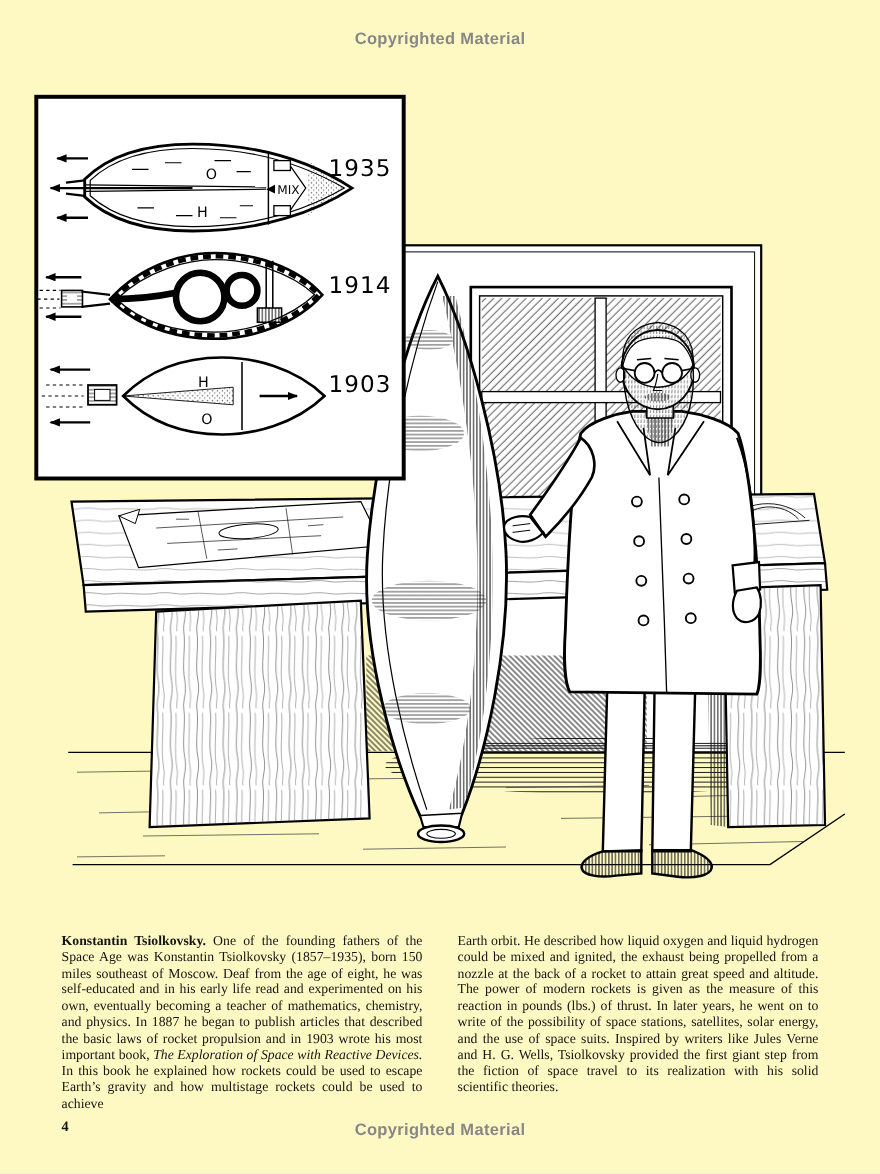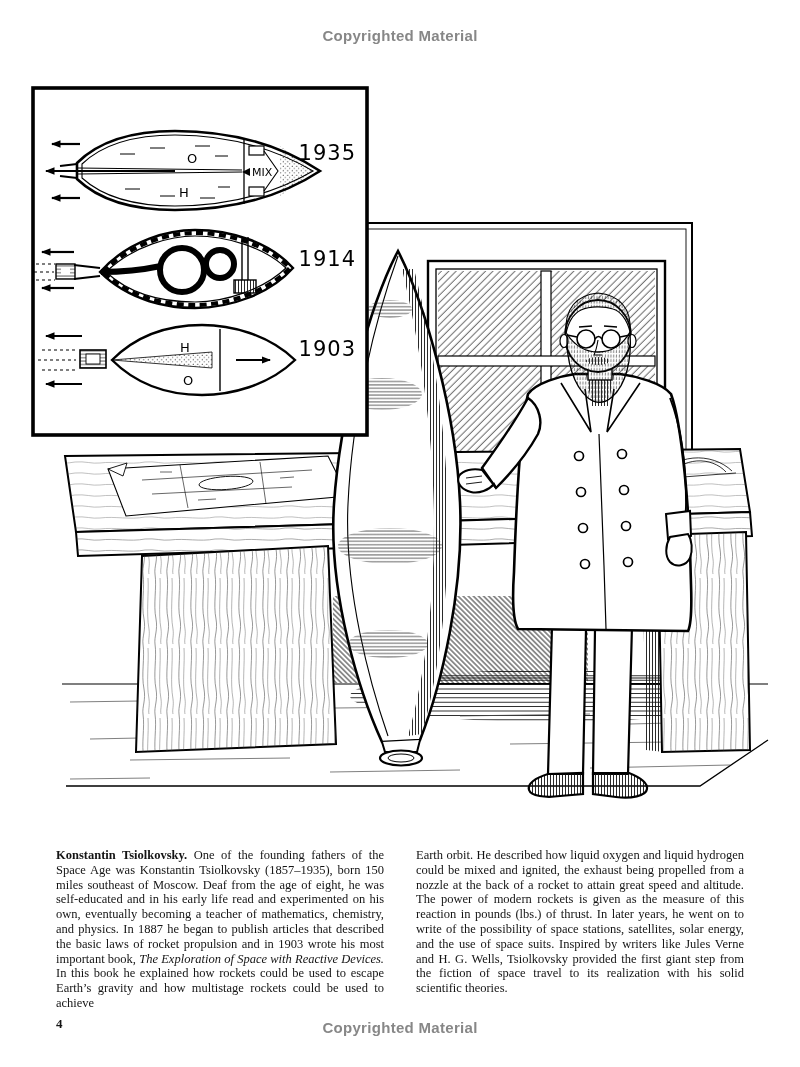--- a/index.html
+++ b/index.html
@@ -1,16 +1,16 @@
 <!DOCTYPE html>
 <html><head>
 <meta charset="utf-8">
 <style>
   html,body{margin:0;padding:0;background:#e8e8e8;}
-  .page{position:relative;width:800px;height:1067px;background:#ffffff;overflow:hidden;
+  .page{position:relative;width:800px;height:1067px;background:#fef9c3;overflow:hidden;
         font-family:"Liberation Serif",serif;color:#141414;}
   .watermark{position:absolute;left:0;width:800px;text-align:center;
         font-family:"Liberation Sans",sans-serif;font-weight:700;font-size:15px;
         color:#878787;letter-spacing:.3px;}
   .wm-top{top:27px;}
   .wm-bottom{top:1019px;}
   .pagenum{position:absolute;left:56px;top:1016px;font-size:13px;font-weight:700;}
   .artwork{position:absolute;left:30px;top:84px;}
   .article{position:absolute;left:56px;top:848px;width:688px;display:flex;gap:32px;}
   .col{width:336px;margin:0;font-size:12.5px;line-height:14.8px;text-align:justify;}

